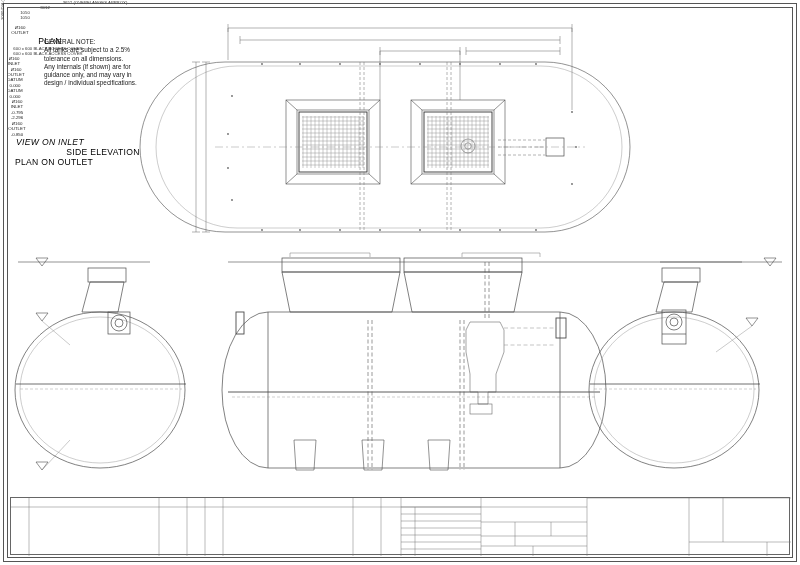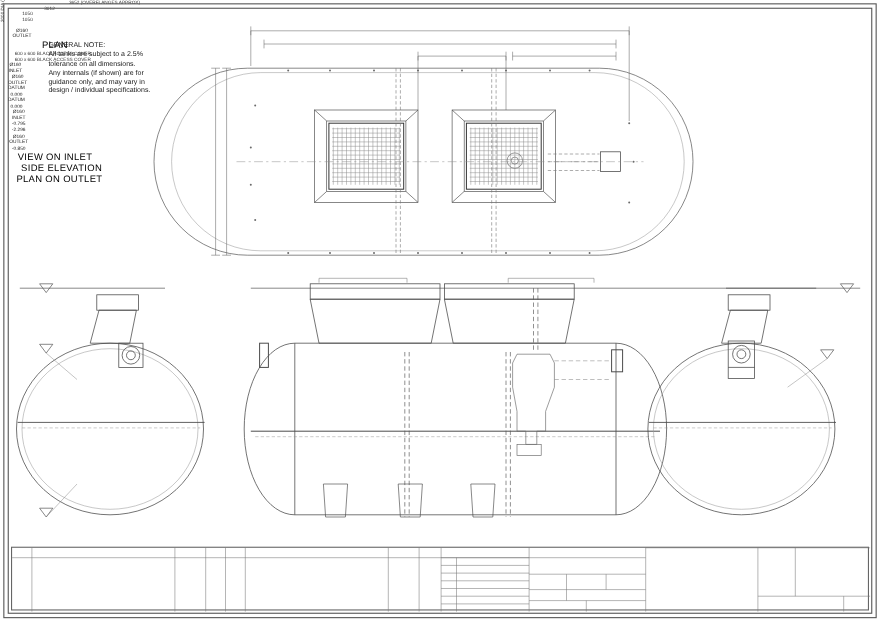--- a/index.html
+++ b/index.html
@@ -337,22 +337,22 @@
 
   <div class="lbl" style="left:26px;top:297px;width:34px;white-space:pre;">Ø160
 INLET</div>
   <div class="lbl" style="left:26px;top:307px;width:34px;">-0.795</div>
   <div class="lbl" style="left:26px;top:455px;width:34px;">-2.296</div>
 
   <div class="lbl" style="left:737px;top:302px;width:34px;white-space:pre;">Ø160
 OUTLET</div>
   <div class="lbl" style="left:737px;top:312px;width:34px;">-0.850</div>
 
-  <div class="viewttl" style="left:50px;top:476px;width:100px;">VIEW ON INLET</div>
-  <div class="viewttl" style="left:344px;top:476px;width:112px;">SIDE ELEVATION</div>
+  <div class="viewttl" style="left:50px;top:476px;width:100px;font-style:italic;">VIEW ON INLET</div>
+  <div class="viewttl" style="left:344px;top:476px;width:112px;padding-left:47px;">SIDE ELEVATION</div>
   <div class="viewttl" style="left:624px;top:476px;width:108px;">PLAN ON OUTLET</div>
 
   <div class="tb" style="left:10px;top:497px;width:780px;height:58px;">
 
     <svg width="780" height="58">
       <g stroke="#777" stroke-width="0.5" fill="none">
         <line x1="0" y1="9" x2="576" y2="9"></line>
         <line x1="18" y1="0" x2="18" y2="58"></line>
         <line x1="148" y1="0" x2="148" y2="58"></line>
         <line x1="176" y1="0" x2="176" y2="58"></line>

